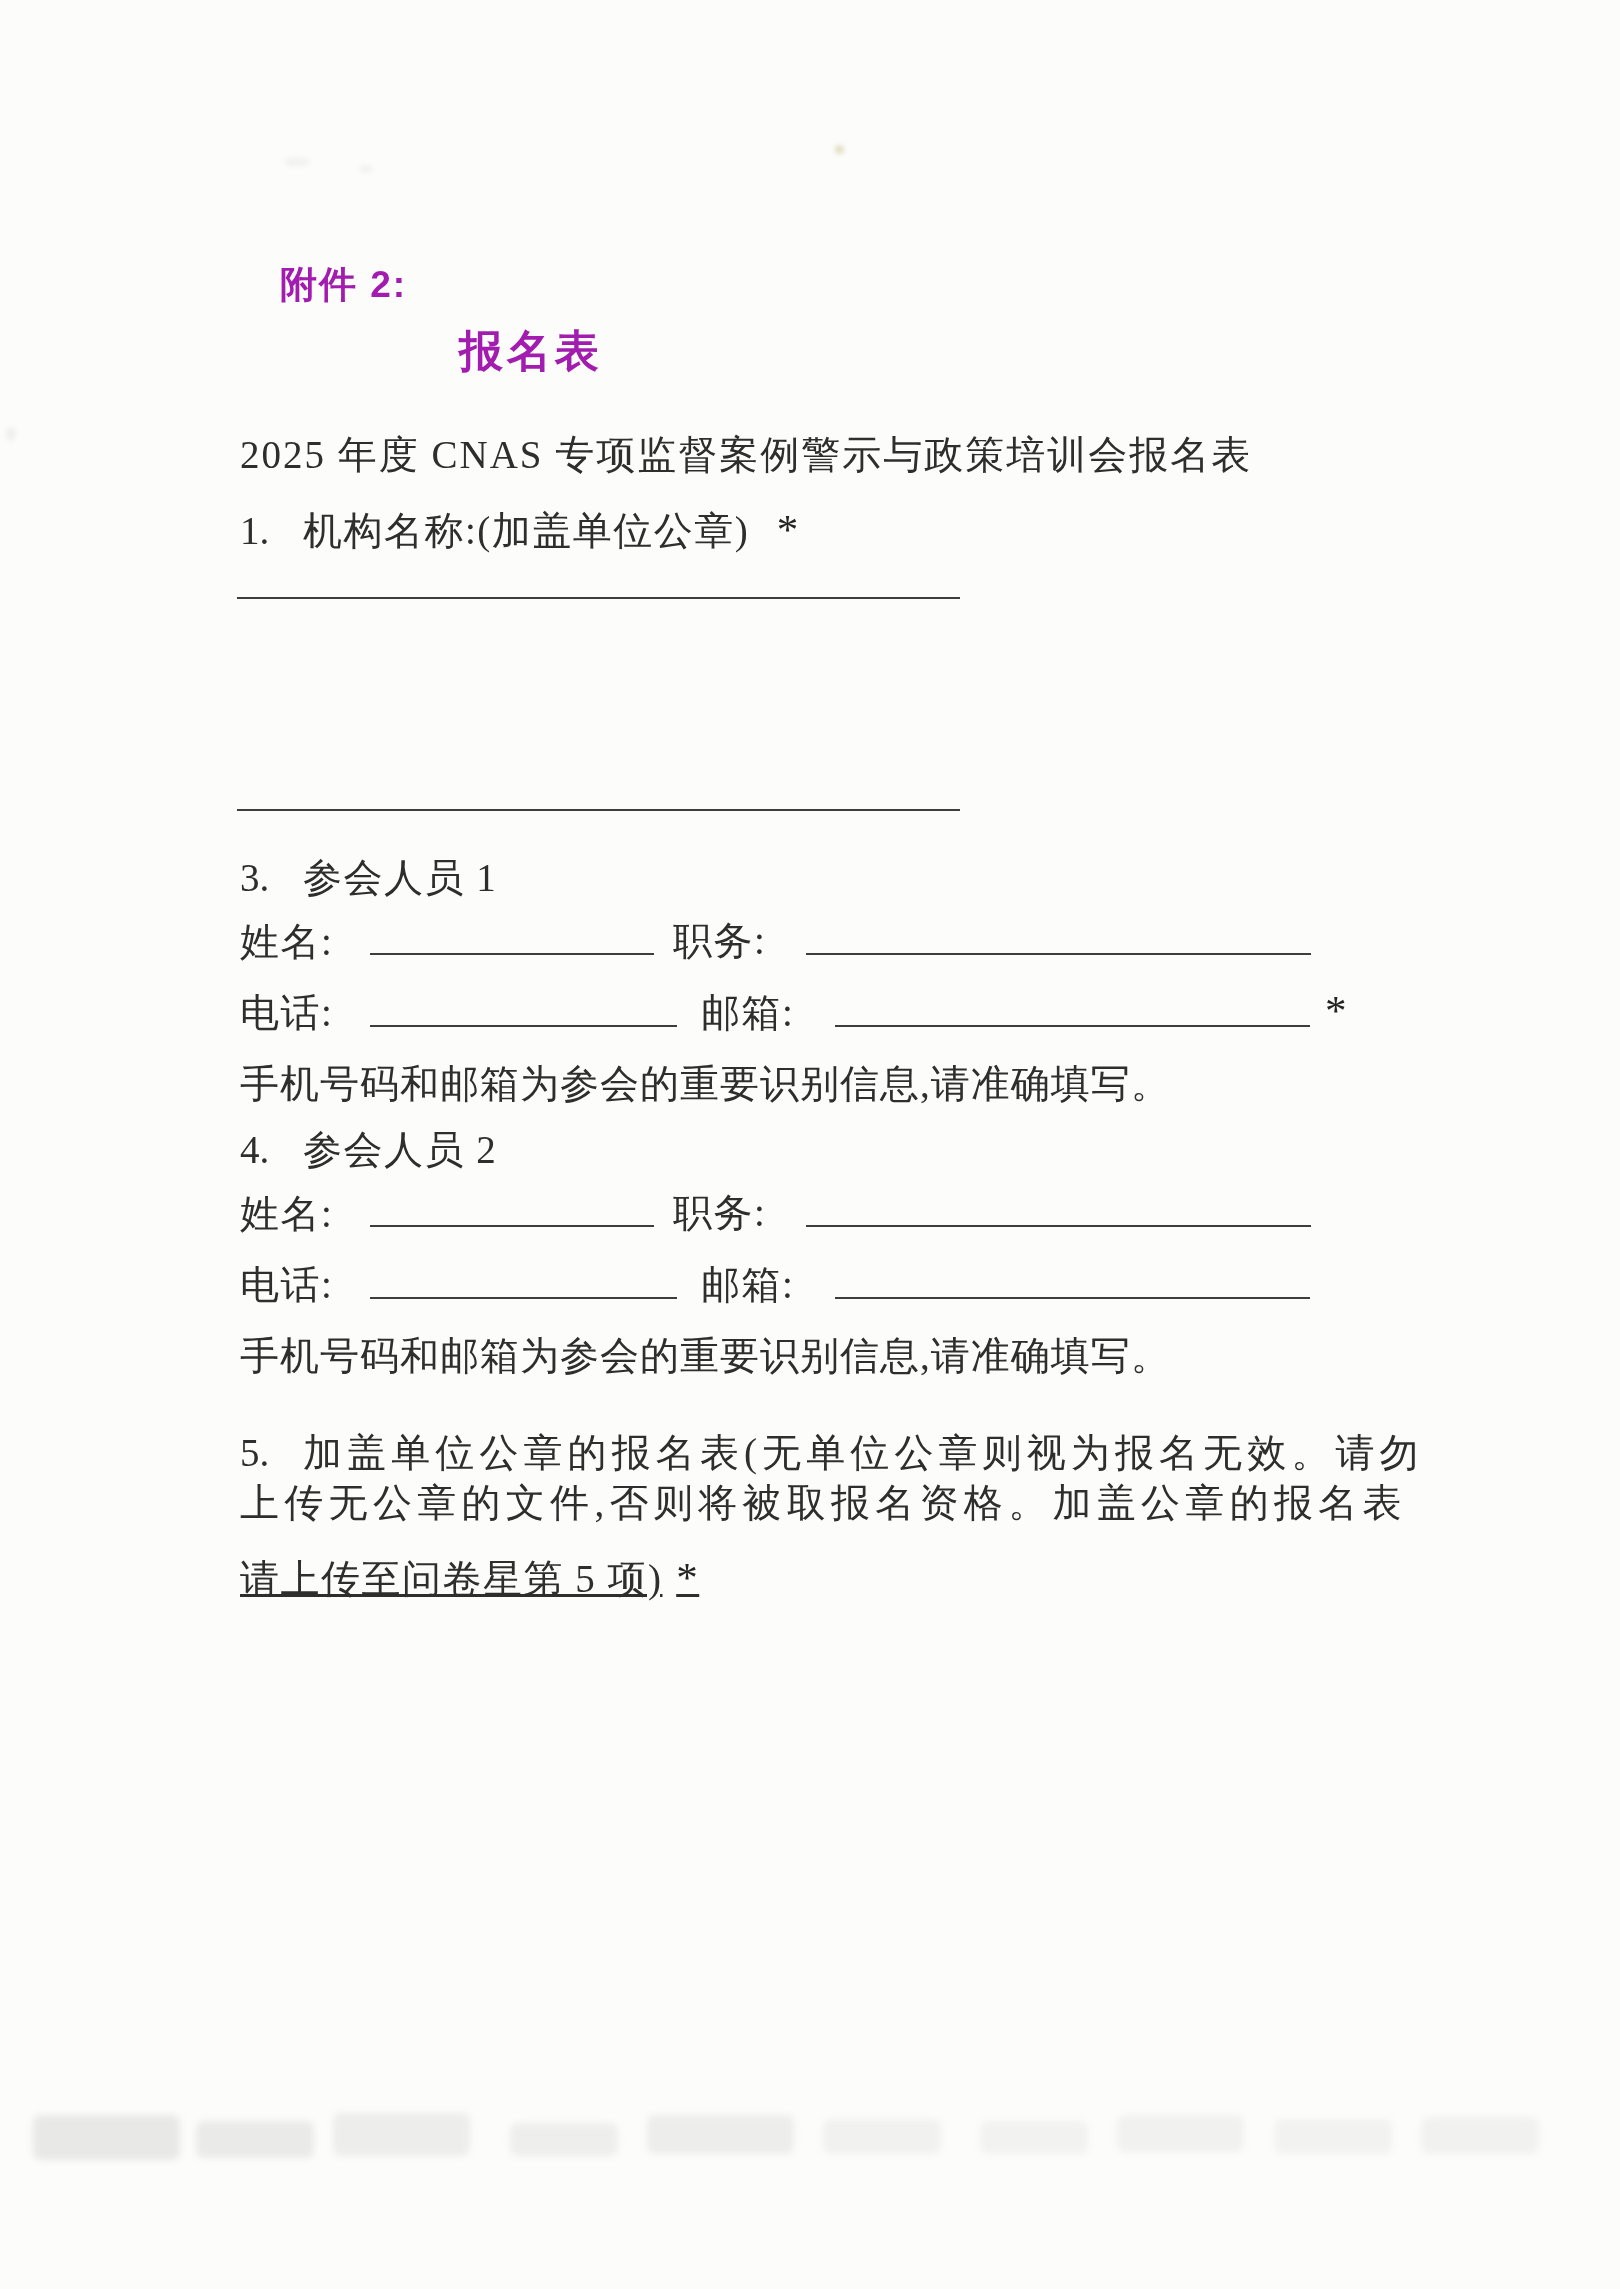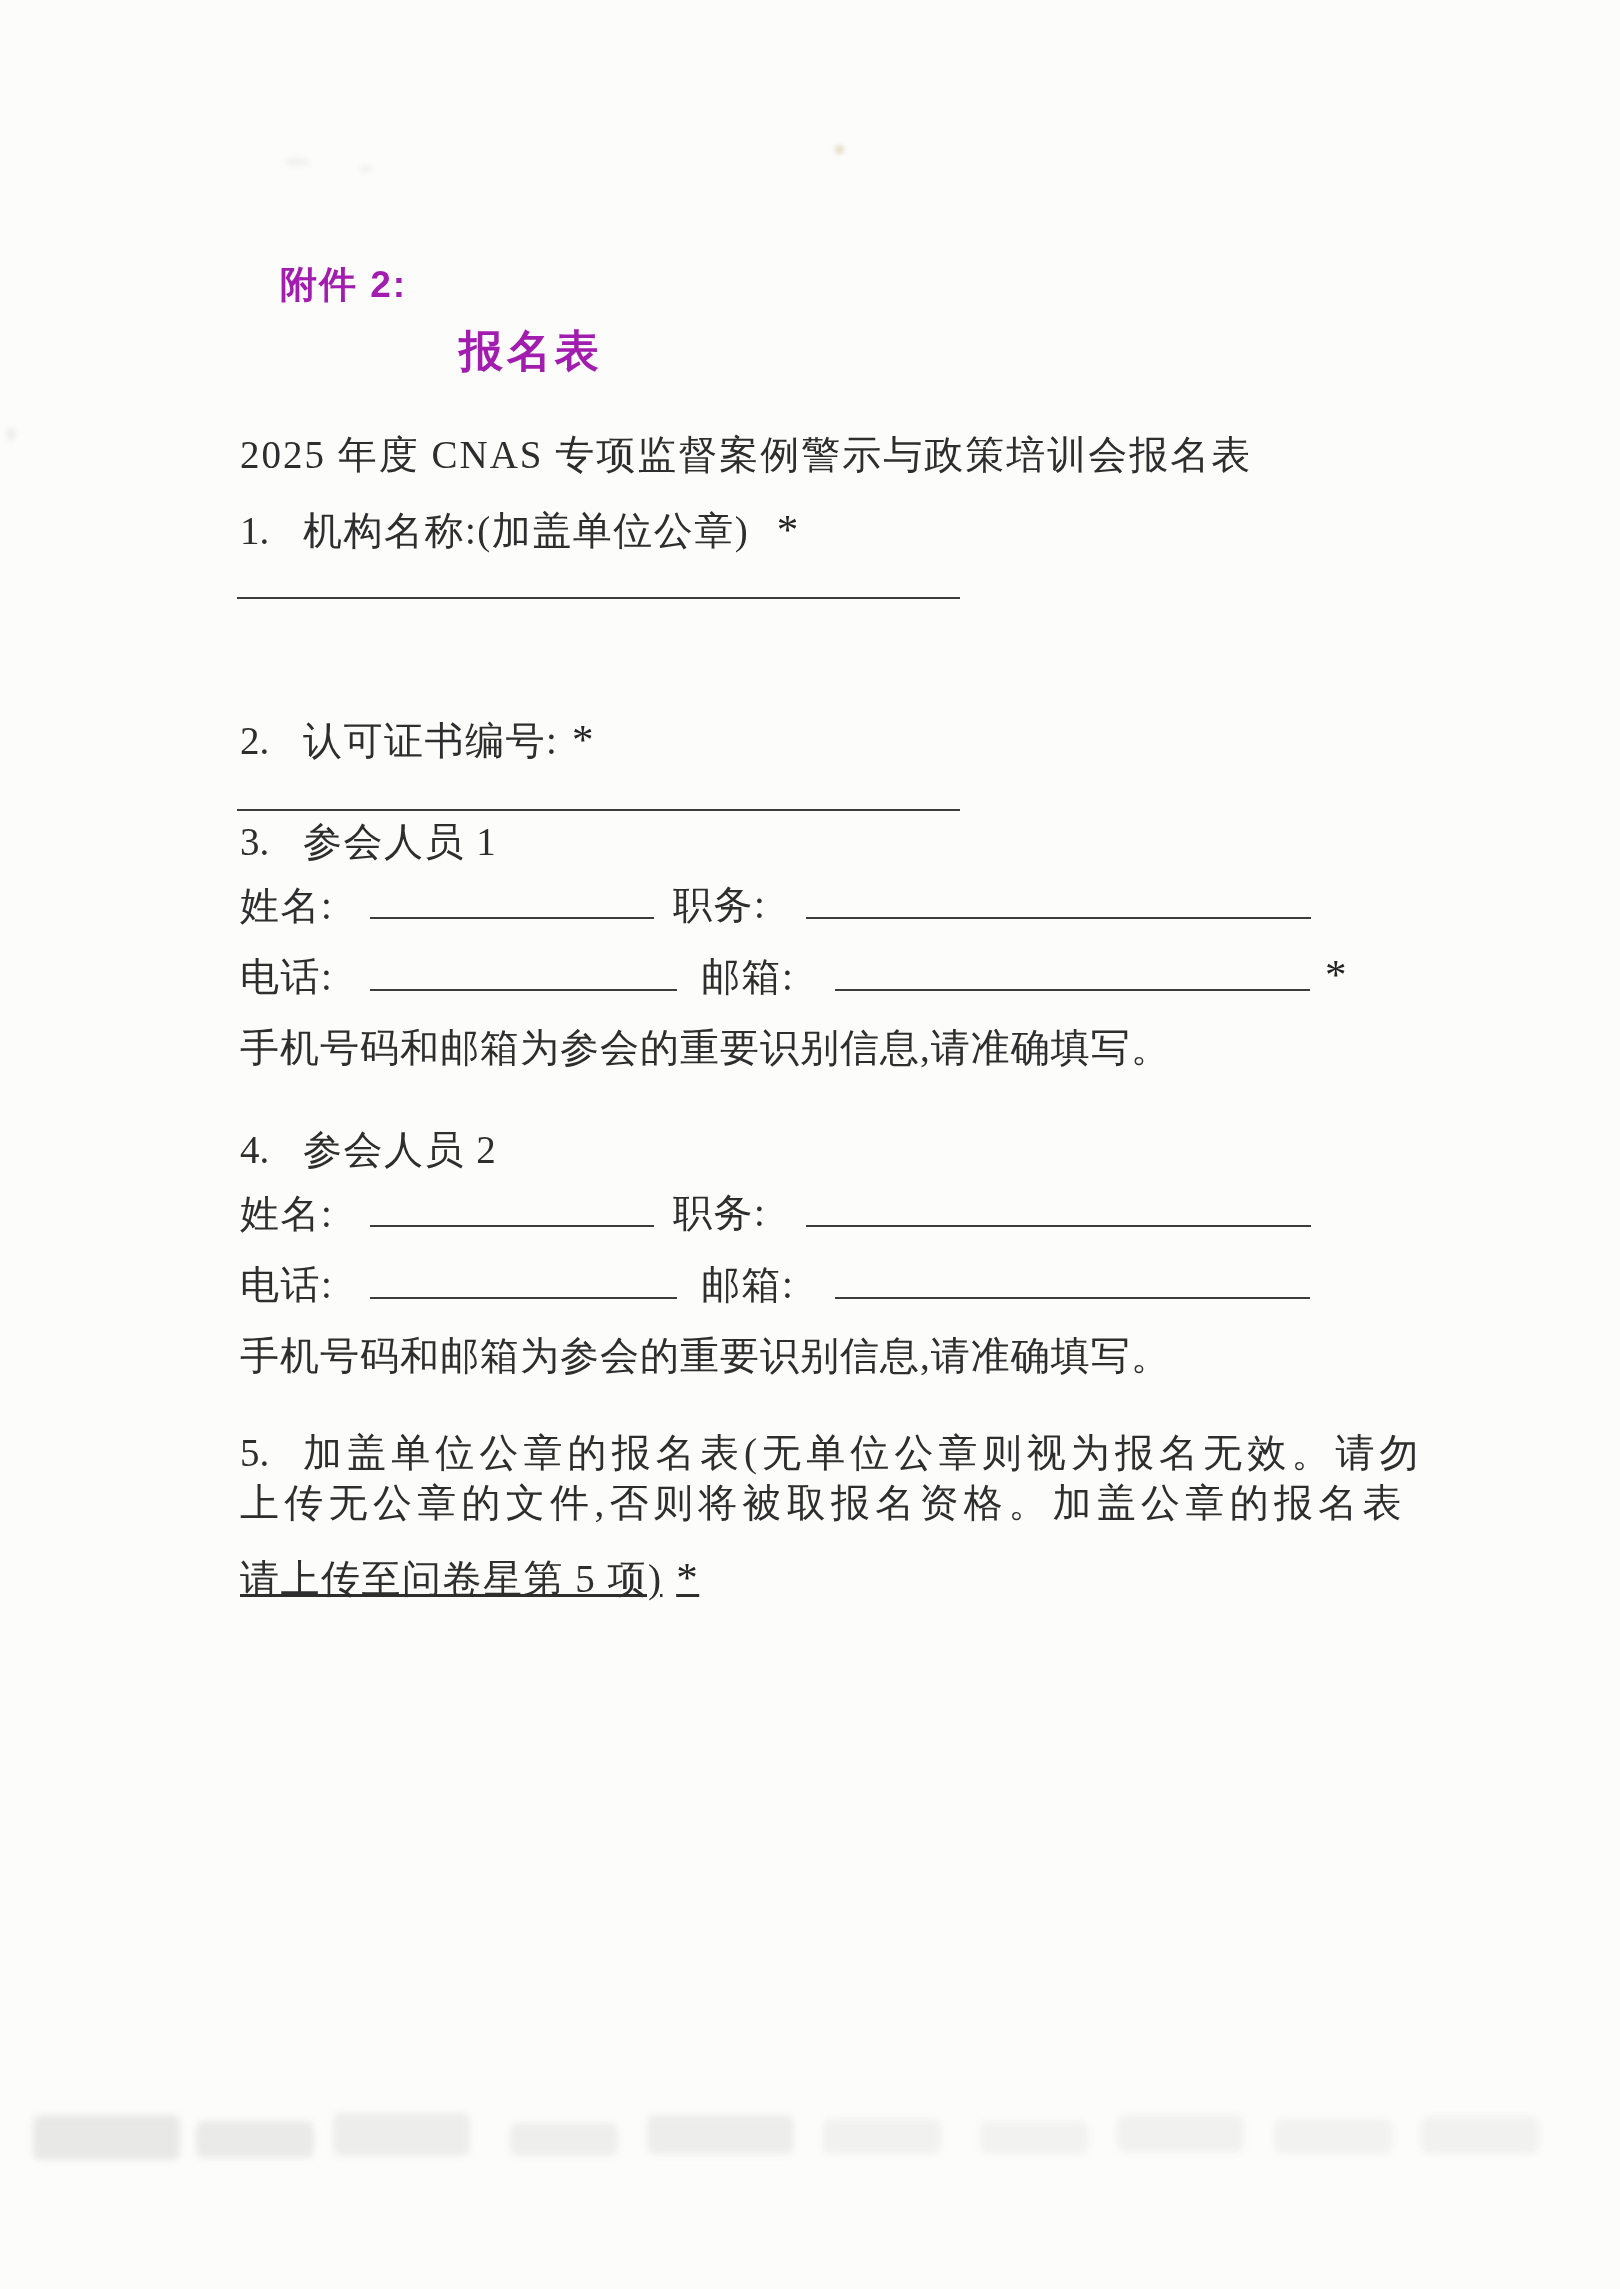--- a/index.html
+++ b/index.html
@@ -48,26 +48,23 @@
 
   <div class="abs heading" style="left:459px;top:327px;font-size:44px;letter-spacing:3.9px;">报名表</div>
 
   <div class="abs body-text" style="left:240px;top:416px;letter-spacing:2px;margin-top:17px;">2025 年度 CNAS 专项监督案例警示与政策培训会报名表</div>
 
   <div class="abs body-text" style="left:240px;top:505px;">
     <span class="num">1.</span><span>机构名称:(加盖单位公章)</span><span class="star" style="margin-left:27.4px;">*</span>
   </div>
   <div class="abs blank-line" style="left:237px;top:597px;width:723px;"></div>
 
-  <div class="abs body-text" style="left:240px;top:715px;">
-    <span class="num">2.</span><span>认可证书编号:</span><span class="star" style="margin-left:13.7px;">*</span>
-  </div>
   <div class="abs blank-line" style="left:237px;top:809px;width:723px;"></div>
 
-  <div class="abs" style="left:0;top:820px;width:1620px;height:255px;">
+  <div class="abs" style="left:0;top:856px;width:1620px;height:255px;">
     <div class="abs body-text" style="left:240px;top:0;">
       <span class="num">3.</span><span>参会人员 1</span>
     </div>
     <div class="abs body-text" style="left:240px;top:64px;">姓名:</div>
     <div class="abs blank-line" style="left:370px;top:97px;width:284px;"></div>
     <div class="abs body-text" style="left:673px;top:63px;">职务:</div>
     <div class="abs blank-line" style="left:806px;top:97px;width:505px;"></div>
     <div class="abs body-text" style="left:240px;top:135px;">电话:</div>
     <div class="abs blank-line" style="left:370px;top:169px;width:307px;"></div>
     <div class="abs body-text" style="left:701px;top:135px;">邮箱:</div>

